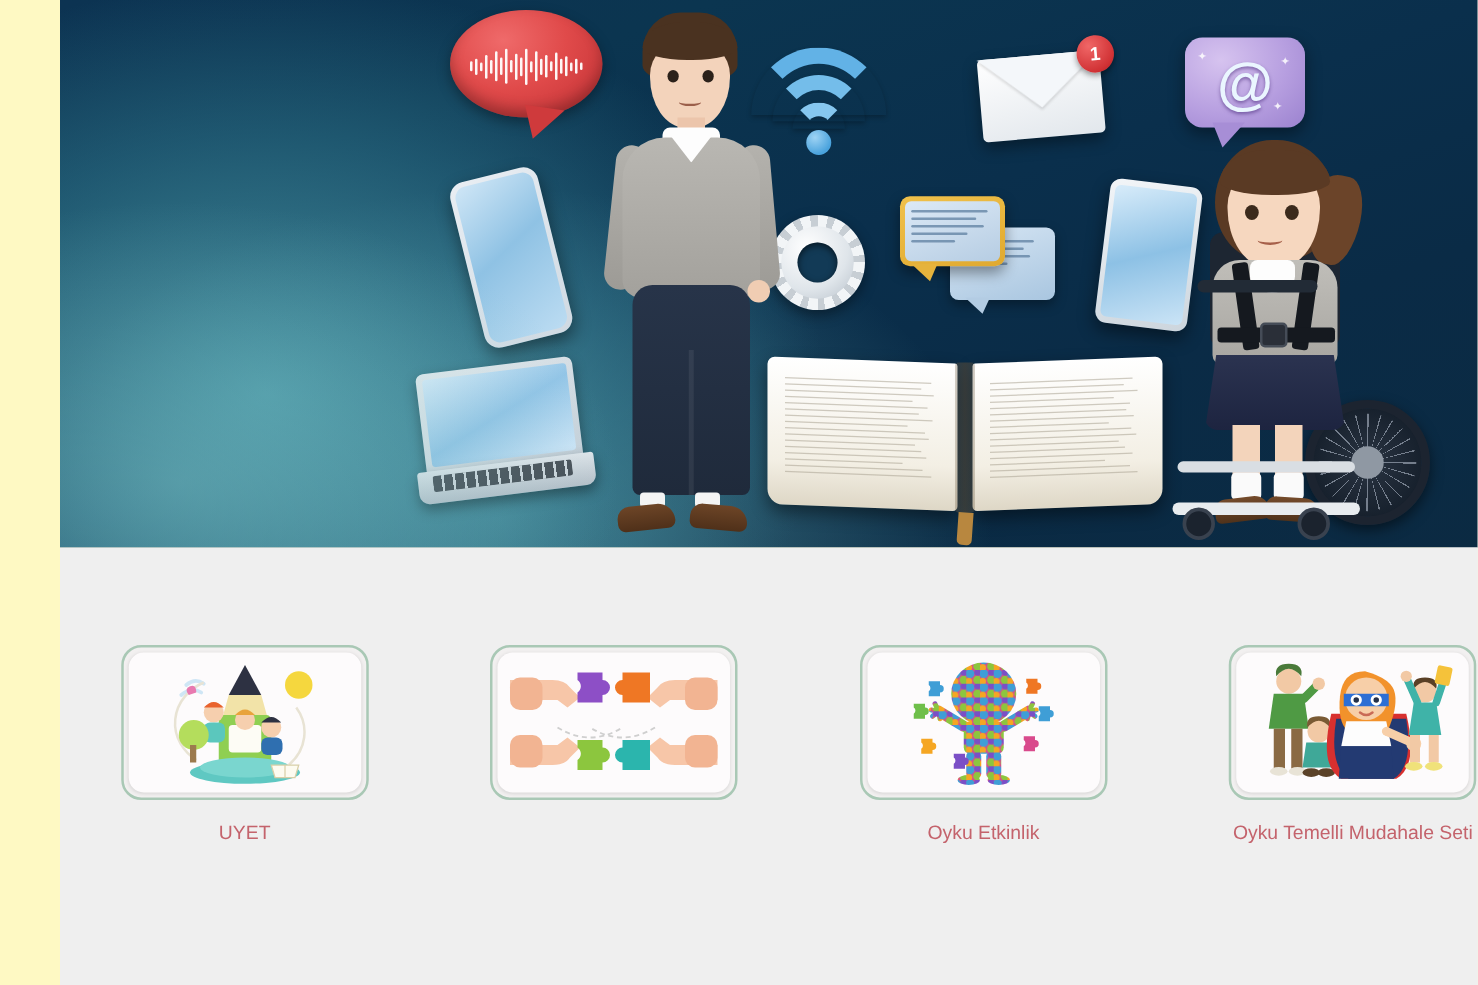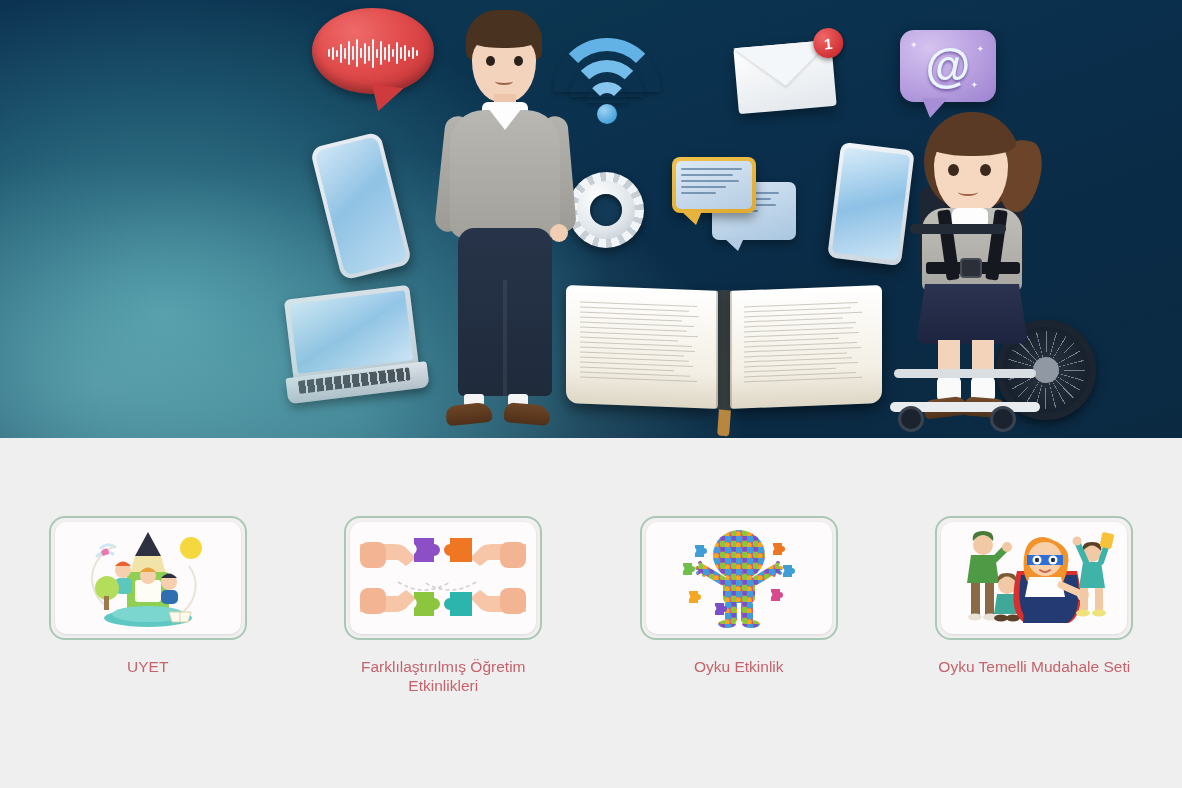--- a/index.html
+++ b/index.html
@@ -11,20 +11,21 @@
     overflow: hidden;
     background: #efefef;
     font-family: "Liberation Sans", sans-serif;
   }
 
   #page {
     position: relative;
     width: 1159px;
     height: 788px;
     background: #fef9c3;
+    padding-left: 48px;
   }
 
   
   .hero {
     position: relative;
     width: 1182px;
     height: 438px;
     overflow: hidden;
     background:
       radial-gradient(ellipse 620px 460px at 14% 72%, rgba(86,168,180,0.80) 0%, rgba(60,140,160,0.40) 45%, rgba(0,0,0,0) 72%),
@@ -746,21 +747,20 @@
               <path d="M56 14h20v6a6 6 0 0 1 0 12v6H56v-8a6 6 0 0 0 0-10z" fill="#8d4fc6"></path>
 
               <path d="M92 14h22v24H92v-6a6 6 0 0 1 0-12z" fill="#ef7724"></path>
 
               <path d="M56 68h20v6a6 6 0 0 1 0 12v6H56v-8a6 6 0 0 0 0-10z" fill="#8cc63e"></path>
 
               <path d="M92 68h22v24H92v-6a6 6 0 0 1 0-12z" fill="#2bb5ad"></path>
             </svg>
           </div>
         </div>
-        <div class="card-label">Farklılaştırılmış Öğretim Etkinlikleri</div>
       </div>
 
       <div class="card">
         <div class="card-frame">
           <div class="card-inner">
             <svg width="160" height="106" viewBox="0 0 160 106">
               <defs>
                 <pattern id="pz" width="11" height="11" patternUnits="userSpaceOnUse">
                   <rect width="11" height="11" fill="#d94a8c"></rect>
                   <circle cx="3" cy="3" r="3.6" fill="#3f9ed6"></circle>

